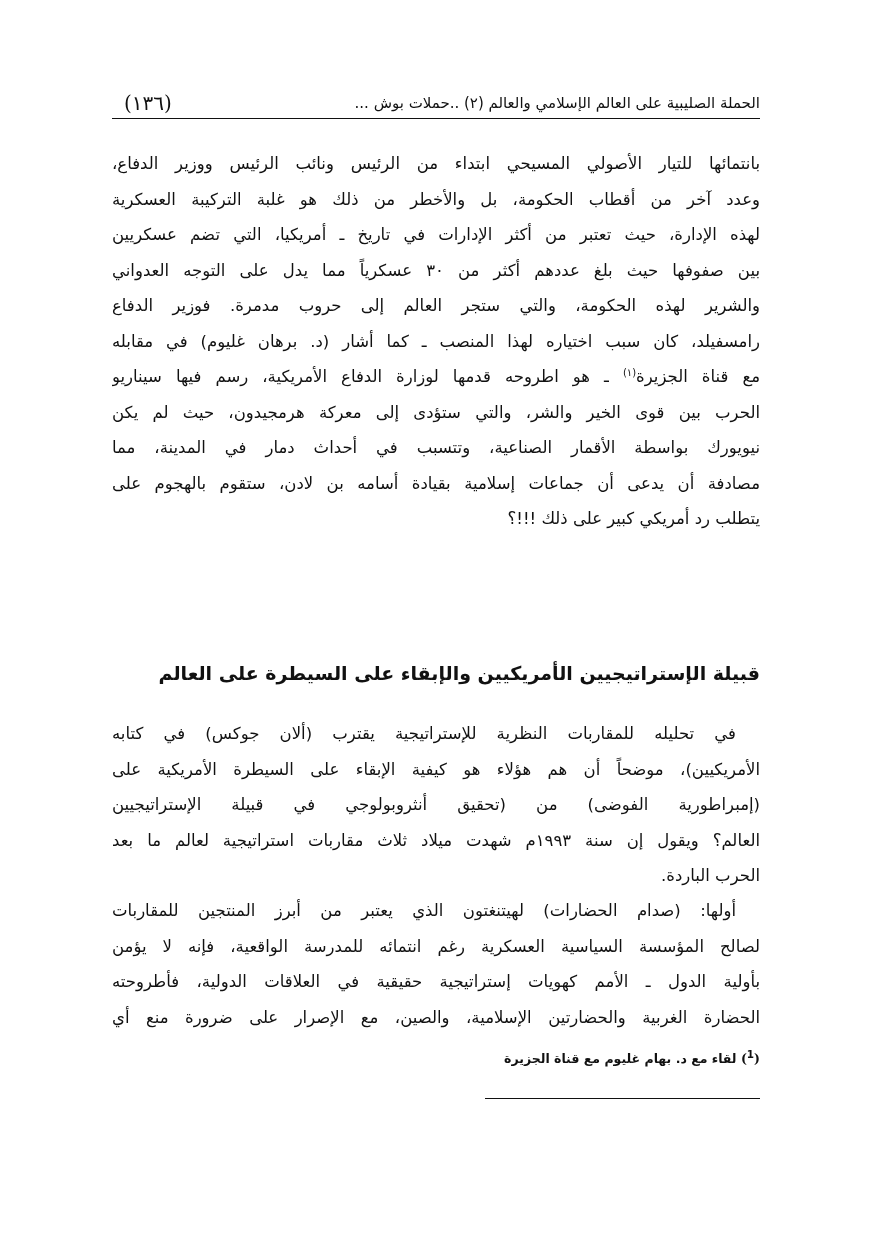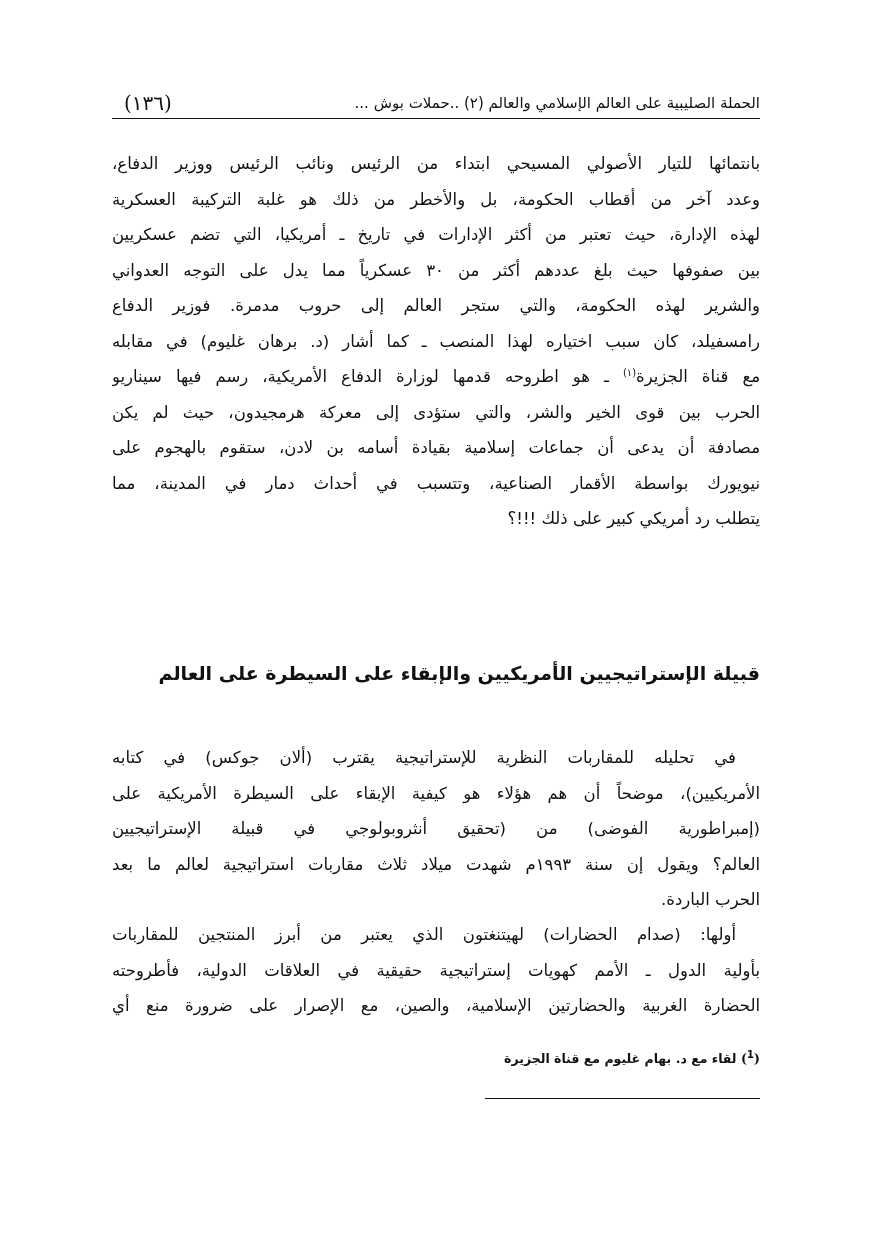--- a/index.html
+++ b/index.html
@@ -58,21 +58,20 @@
       text-align: justify;
       text-align-last: justify;
       white-space: nowrap;
       overflow: hidden;
     }
     .para .line.last {
       text-align-last: right;
     }
     .para .line.indent {
       padding-right: 24px;
-      margin-top: 24px;
     }
     .p1 { top: 146px; }
     .p2 { top: 716px; }
     .p3 { top: 893px; }
     .section-heading {
       position: absolute;
       top: 662px;
       left: 0;
       width: 648px;
       font-size: 19px;
@@ -118,37 +117,38 @@
 
   <div class="para p1">
     <span class="line">بانتمائها للتيار الأصولي المسيحي ابتداء من الرئيس ونائب الرئيس ووزير الدفاع،</span>
     <span class="line">وعدد آخر من أقطاب الحكومة، بل والأخطر من ذلك هو غلبة التركيبة العسكرية</span>
     <span class="line">لهذه الإدارة، حيث تعتبر من أكثر الإدارات في تاريخ ـ أمريكيا، التي تضم عسكريين</span>
     <span class="line">بين صفوفها حيث بلغ عددهم أكثر من ٣٠ عسكرياً مما يدل على التوجه العدواني</span>
     <span class="line">والشرير لهذه الحكومة، والتي ستجر العالم إلى حروب مدمرة. فوزير الدفاع</span>
     <span class="line">رامسفيلد، كان سبب اختياره لهذا المنصب ـ كما أشار (د. برهان غليوم) في مقابله</span>
     <span class="line"><span>مع قناة الجزيرة</span><sup class="fnref">(١)</sup><span> ـ هو اطروحه قدمها لوزارة الدفاع الأمريكية، رسم فيها سيناريو</span></span>
     <span class="line">الحرب بين قوى الخير والشر، والتي ستؤدى إلى معركة هرمجيدون، حيث لم يكن</span>
+    <span class="line">نيويورك بواسطة الأقمار الصناعية، وتتسبب في أحداث دمار في المدينة، مما</span>
     <span class="line">مصادفة أن يدعى أن جماعات إسلامية بقيادة أسامه بن لادن، ستقوم بالهجوم على</span>
-    <span class="line">نيويورك بواسطة الأقمار الصناعية، وتتسبب في أحداث دمار في المدينة، مما</span>
     <span class="line last">يتطلب رد أمريكي كبير على ذلك !!!؟</span>
   </div>
 
   <div class="section-heading">قبيلة الإستراتيجيين الأمريكيين والإبقاء على السيطرة على العالم</div>
 
   <div class="para p2">
     <span class="line indent">في تحليله للمقاربات النظرية للإستراتيجية يقترب (ألان جوكس) في كتابه</span>
     <span class="line">الأمريكيين)، موضحاً أن هم هؤلاء هو كيفية الإبقاء على السيطرة الأمريكية على</span>
     <span class="line">(إمبراطورية الفوضى) من (تحقيق أنثروبولوجي في قبيلة الإستراتيجيين</span>
     <span class="line">العالم؟ ويقول إن سنة ١٩٩٣م شهدت ميلاد ثلاث مقاربات استراتيجية لعالم ما بعد</span>
     <span class="line last">الحرب الباردة.</span>
   </div>
 
   <div class="para p3">
     <span class="line indent">أولها: (صدام الحضارات) لهيتنغتون الذي يعتبر من أبرز المنتجين للمقاربات</span>
+    <span class="line">لصالح المؤسسة السياسية العسكرية رغم انتمائه للمدرسة الواقعية، فإنه لا يؤمن</span>
     <span class="line">بأولية الدول ـ الأمم كهويات إستراتيجية حقيقية في العلاقات الدولية، فأطروحته</span>
     <span class="line">الحضارة الغربية والحضارتين الإسلامية، والصين، مع الإصرار على ضرورة منع أي</span>
   </div>
 
   <div class="footnote-rule"></div>
 
   <div class="footnote">
     <span class="fn-marker">(</span><sup>1</sup><span class="fn-marker">)</span><span> لقاء مع د. بهام غليوم مع قناة الجزيرة</span>
   </div>
 

